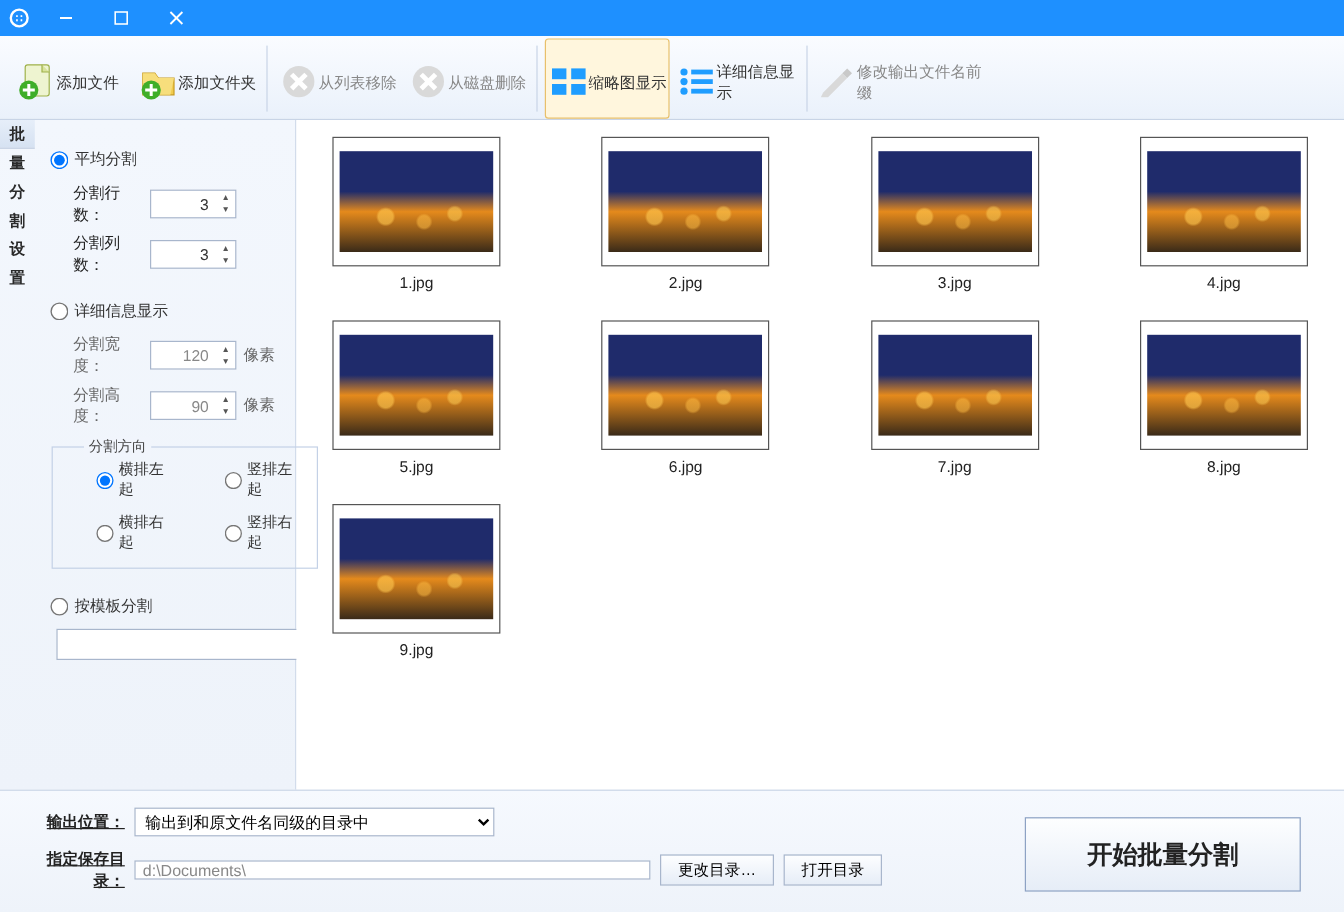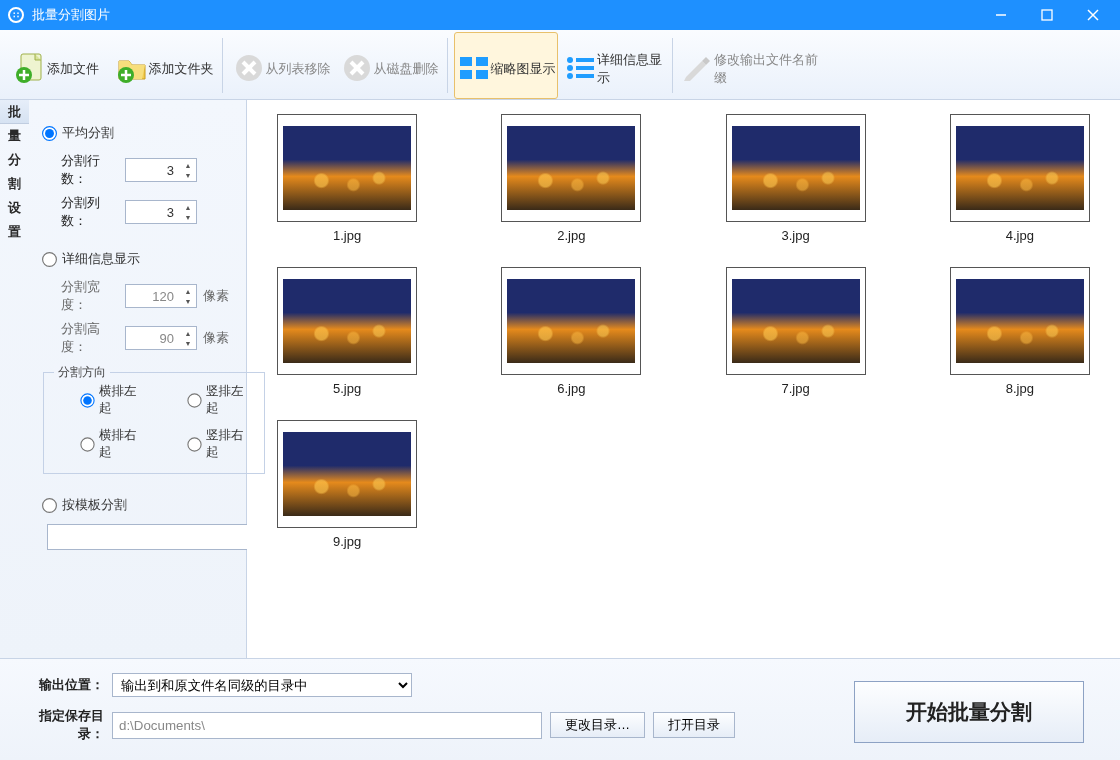--- a/index.html
+++ b/index.html
@@ -28,21 +28,21 @@
 .field { display: flex; align-items: center; margin: 6px 0 6px 18px; }
 .field label { width: 64px; color: #666; }
 .field label.ena { color: #222; }
 .spin { width: 72px; height: 24px; border: 1px solid #a8b6cc; background: #fff; display: flex; align-items: center; padding: 0 18px 0 6px; position: relative; color:#333; }
 .spin.dis { color:#888; }
 .spin .arrows { position: absolute; right: 1px; top: 1px; bottom: 1px; width: 14px; display: flex; flex-direction: column; }
 .spin .arrows span { flex:1; display:flex; align-items:center; justify-content:center; font-size:7px; line-height:1; color:#555; }
 .unit { margin-left: 6px; color: #666; }
 
 .fieldset { border: 1px solid #c4d1e6; margin: 16px 0 4px 0; padding: 10px 12px 12px 12px; position: relative; }
-.fieldset .legend { position: absolute; top: -9px; left: 10px; background: linear-gradient(#f1f5fc,#f1f5fc); padding: 0 4px; font-size: 12px; color: #444; font-family: Liberation Mono, monospace; }
+.fieldset .legend { position: absolute; top: -9px; left: 26px; background: linear-gradient(#f1f5fc,#f1f5fc); padding: 0 4px; font-size: 12px; color: #444; font-family: Liberation Mono, monospace; }
 .dirgrid { display: grid; grid-template-columns: 1fr 1fr; gap: 10px 18px; }
 .dirgrid label { display: flex; align-items: center; font-size: 12.5px; color: #333; padding-left: 25px; }
 .dirgrid input { margin-right: 5px; transform: scale(1.1); }
 
 .tplsel { margin: 8px 0 0 4px; }
 .tplsel select { width: 218px; height: 24px; border: 1px solid #a8b6cc; background: #fff; padding: 12px 4px; color:#555; }
 
 .gallery { flex: 1; background: #fff; padding: 14px 8px; overflow: auto; }
 .grid { display: grid; grid-template-columns: repeat(4, 1fr); gap: 24px 40px; }
 .cell { display: flex; flex-direction: column; align-items: center; }
@@ -50,32 +50,31 @@
 .thumb { width: 128px; height: 84px; background: linear-gradient(#1f2b6b 40%, #e58a1c 60%, #3a2a18); position: relative; overflow: hidden; }
 .thumb::after { content:''; position:absolute; inset:0; background:
  radial-gradient(circle at 30% 65%, rgba(255,200,80,.6) 0 6px, transparent 8px),
  radial-gradient(circle at 55% 70%, rgba(255,190,70,.5) 0 5px, transparent 7px),
  radial-gradient(circle at 75% 62%, rgba(255,210,90,.5) 0 5px, transparent 7px);
 }
 .cap { margin-top: 6px; font-size: 13px; }
 
 .bottom { height: 102px; border-top: 1px solid #c8d4e6; background: linear-gradient(#f6f9fe,#eef3fa); position: relative; padding: 14px 16px 0 16px; }
 .brow { display: flex; align-items: center; margin-bottom: 10px; }
-.brow .lbl { width: 96px; text-align: right; padding-right: 8px; font-weight: bold; color:#222; }
+.brow .lbl { width: 96px; text-align: right; padding-right: 8px; font-weight: bold; color:#222;text-decoration:underline; }
 .brow select { width: 300px; height: 24px; border: 1px solid #a8b6cc; background:#fff; padding:0 4px; }
-.brow input[type=text] { width: 430px; height: 27px; border: 1px solid #a8b6cc; background:#fff; padding:0 6px; color:#888; }
+.brow input[type=text] { width: 430px; height: 16px; border: 1px solid #a8b6cc; background:#fff; padding:0 6px; color:#888; }
 .brow button { height: 26px; padding: 0 14px; margin-left: 8px; border: 1px solid #a8b6cc; background: linear-gradient(#fdfeff,#e6edf7); cursor:pointer; font-size:13px; }
 .bigbtn { position: absolute; right: 36px; top: 22px; width: 230px; height: 62px; border: 1px solid #8da2c4; background: linear-gradient(#fdfeff,#e6edf7); font-size: 21px; font-weight: bold; color:#222; cursor:pointer; }
 </style>
 </head>
 <body>
 
 <div class="titlebar">
   <span class="icon">∷</span>
-  <span class="title">批量分割图片</span>
   <div class="winbtn">
       <svg width="12" height="12">
         <line x1="1" y1="6" x2="11" y2="6" stroke-width="1.5"></line>
       </svg>
     </div>
   <div class="winbtn">
       <svg width="12" height="12">
         <rect x="1" y="1" width="10" height="10" fill="none" stroke-width="1.3"></rect>
       </svg>
     </div>

